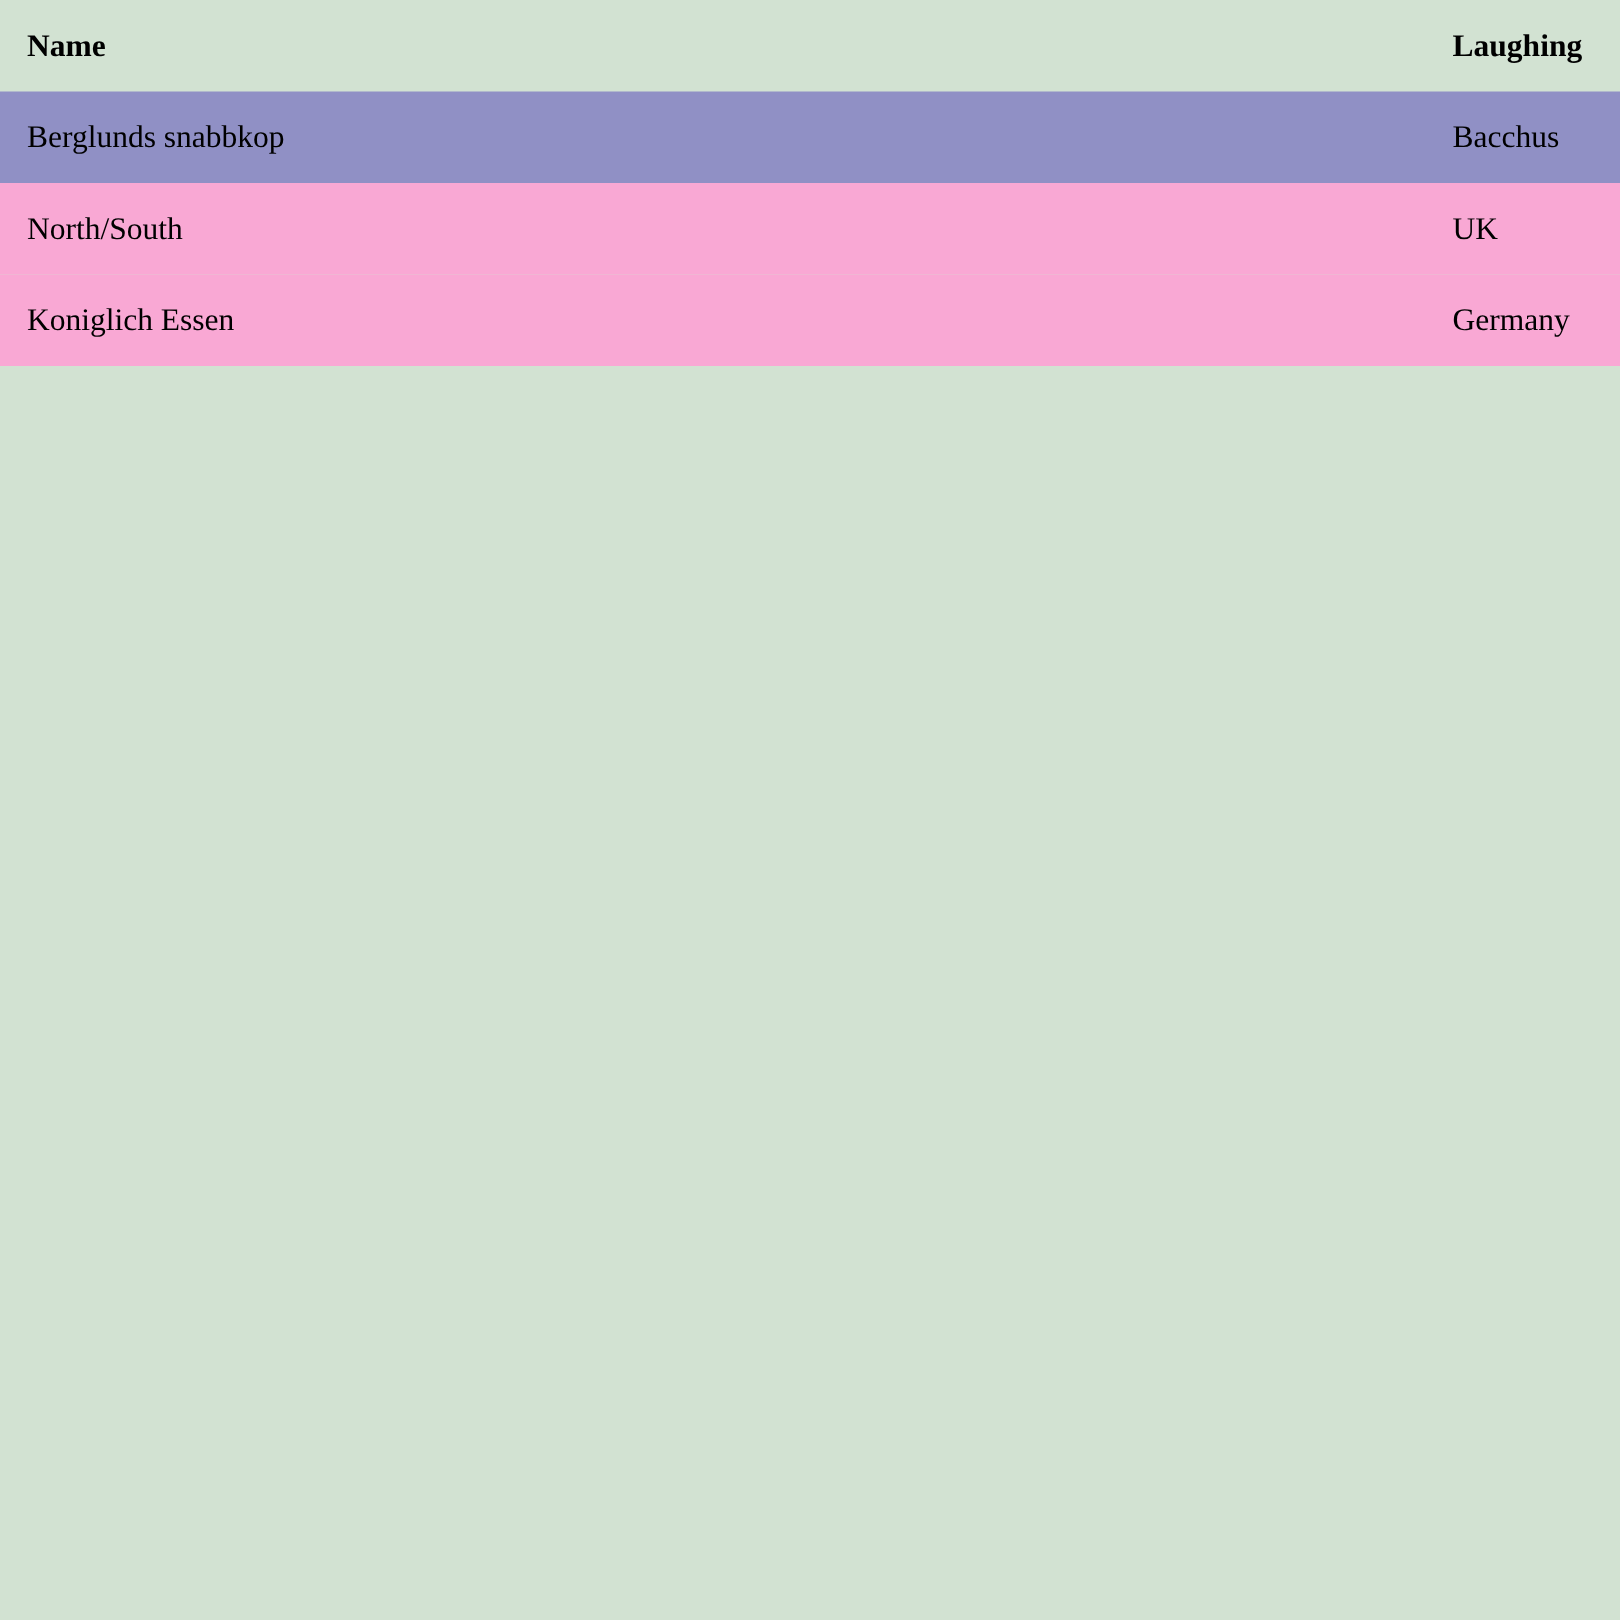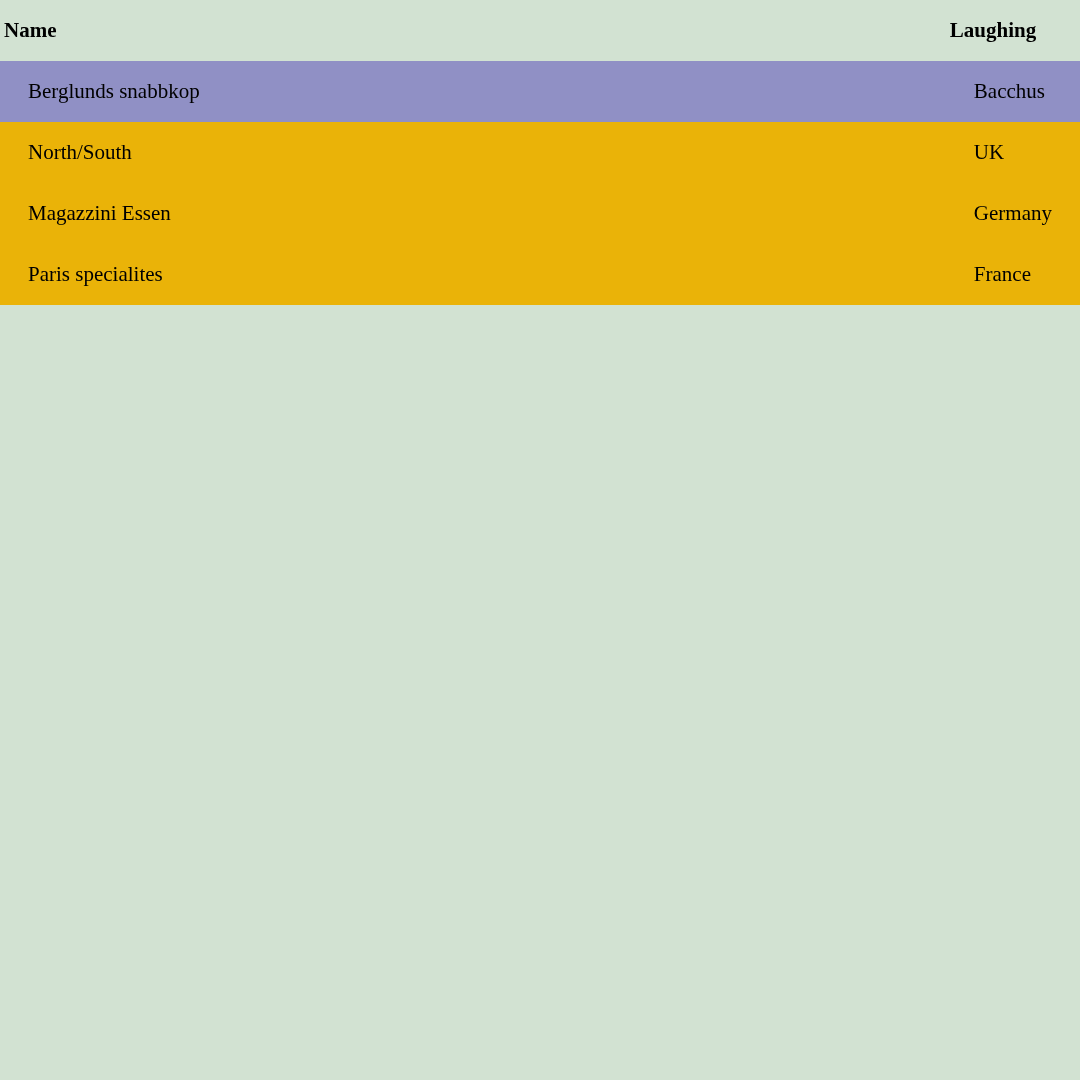--- a/index.html
+++ b/index.html
@@ -15,32 +15,32 @@
       font-size: 21px;
       color: #000;
     }
     table {
       width: 100%;
       border-collapse: collapse;
     }
     th {
       text-align: left;
       font-weight: bold;
-      padding: 18px 4px;
+      padding: 18px 18px;
       background-color: #d2e2d2;
     }
     td {
-      padding: 18px 28px;
+      padding: 18px 18px;
       text-align: left;
     }
     tr.striped {
       background-color: #9090c5;
     }
     tr.plain {
-      background-color: #eab308;
+      background-color: #f9a8d4;
     }
     .col-name {
       width: 88%;
     }
     .col-country {
       width: 12%;
     }
   </style>
 </head>
 <body>
@@ -55,21 +55,17 @@
   <tbody>
     <tr class="striped">
       <td>Berglunds snabbkop</td>
       <td>Bacchus</td>
     </tr>
     <tr class="plain">
       <td>North/South</td>
       <td>UK</td>
     </tr>
     <tr class="plain">
-      <td>Magazzini Essen</td>
+      <td>Koniglich Essen</td>
       <td>Germany</td>
-    </tr>
-    <tr class="plain">
-      <td>Paris specialites</td>
-      <td>France</td>
     </tr>
   </tbody>
 </table>
 
 </body></html>

